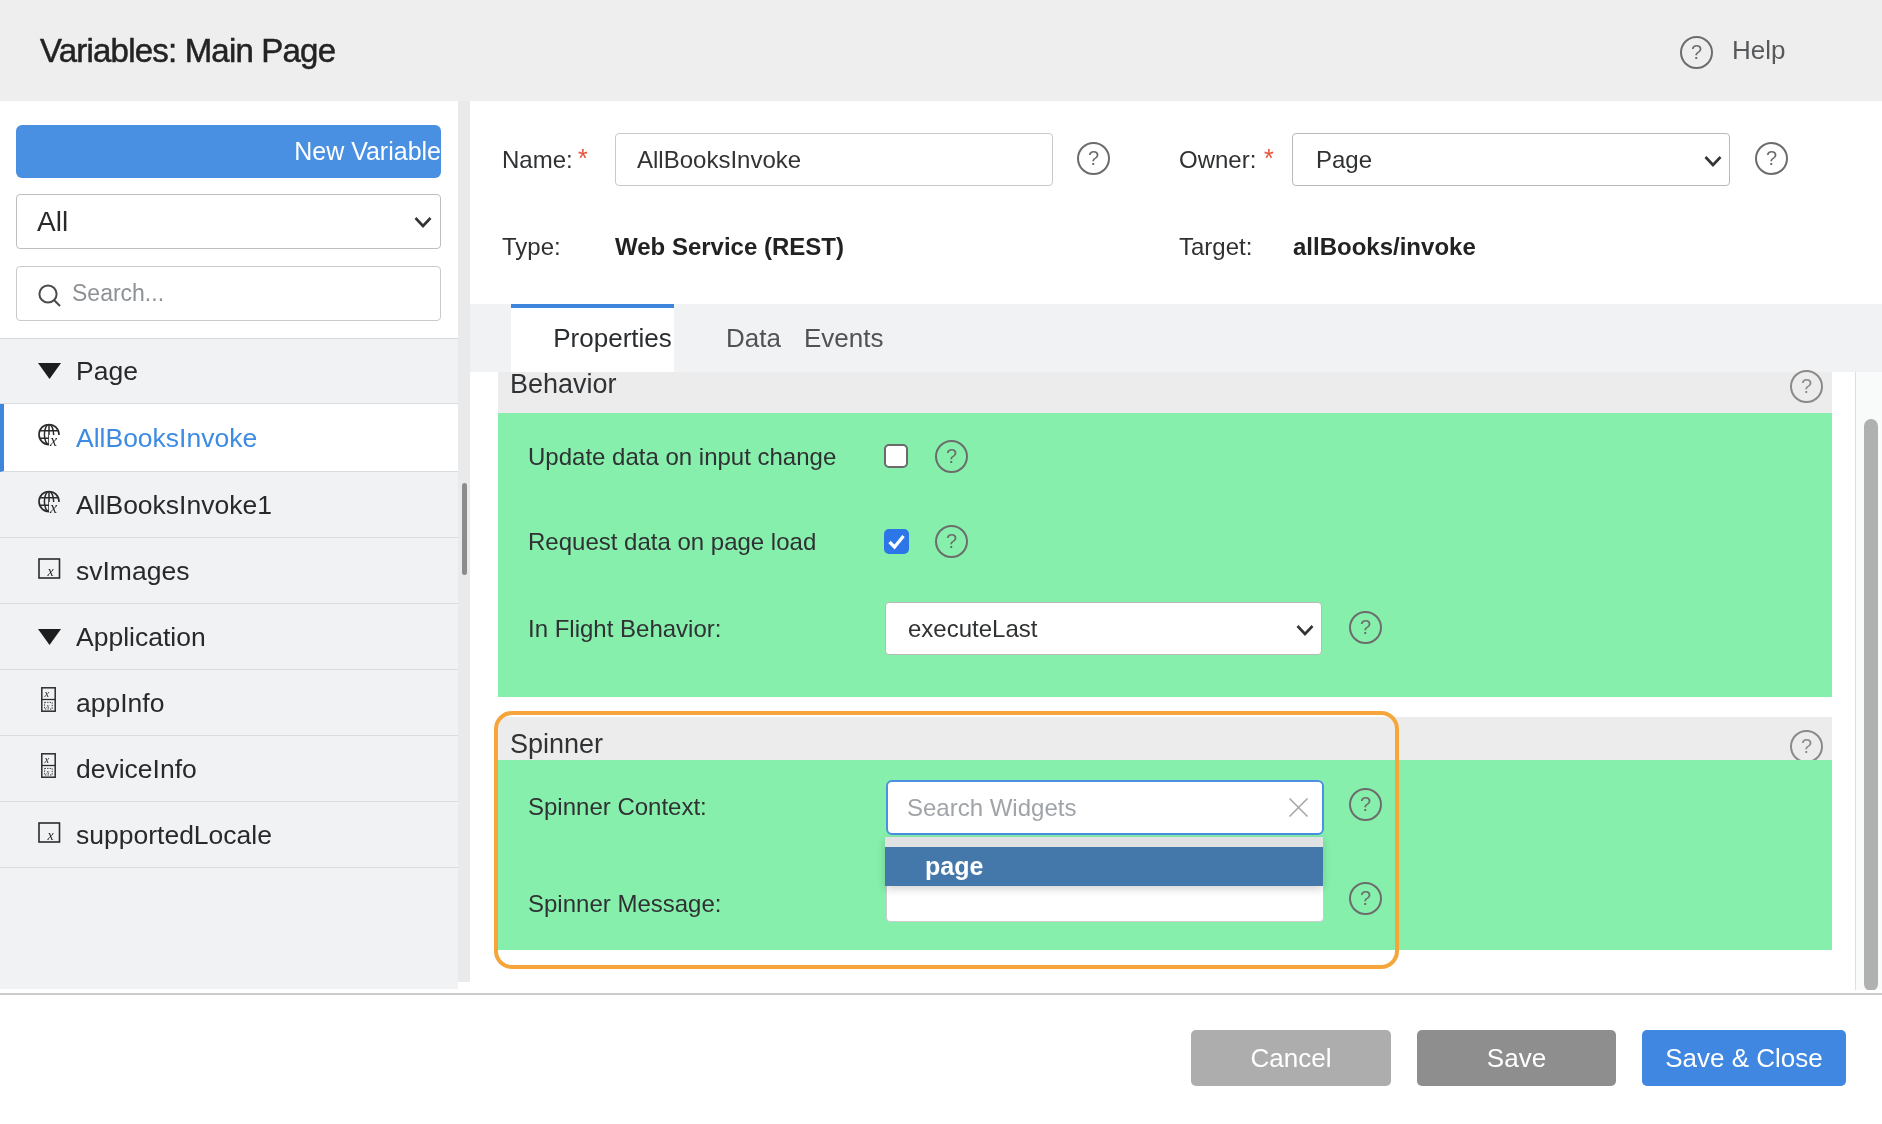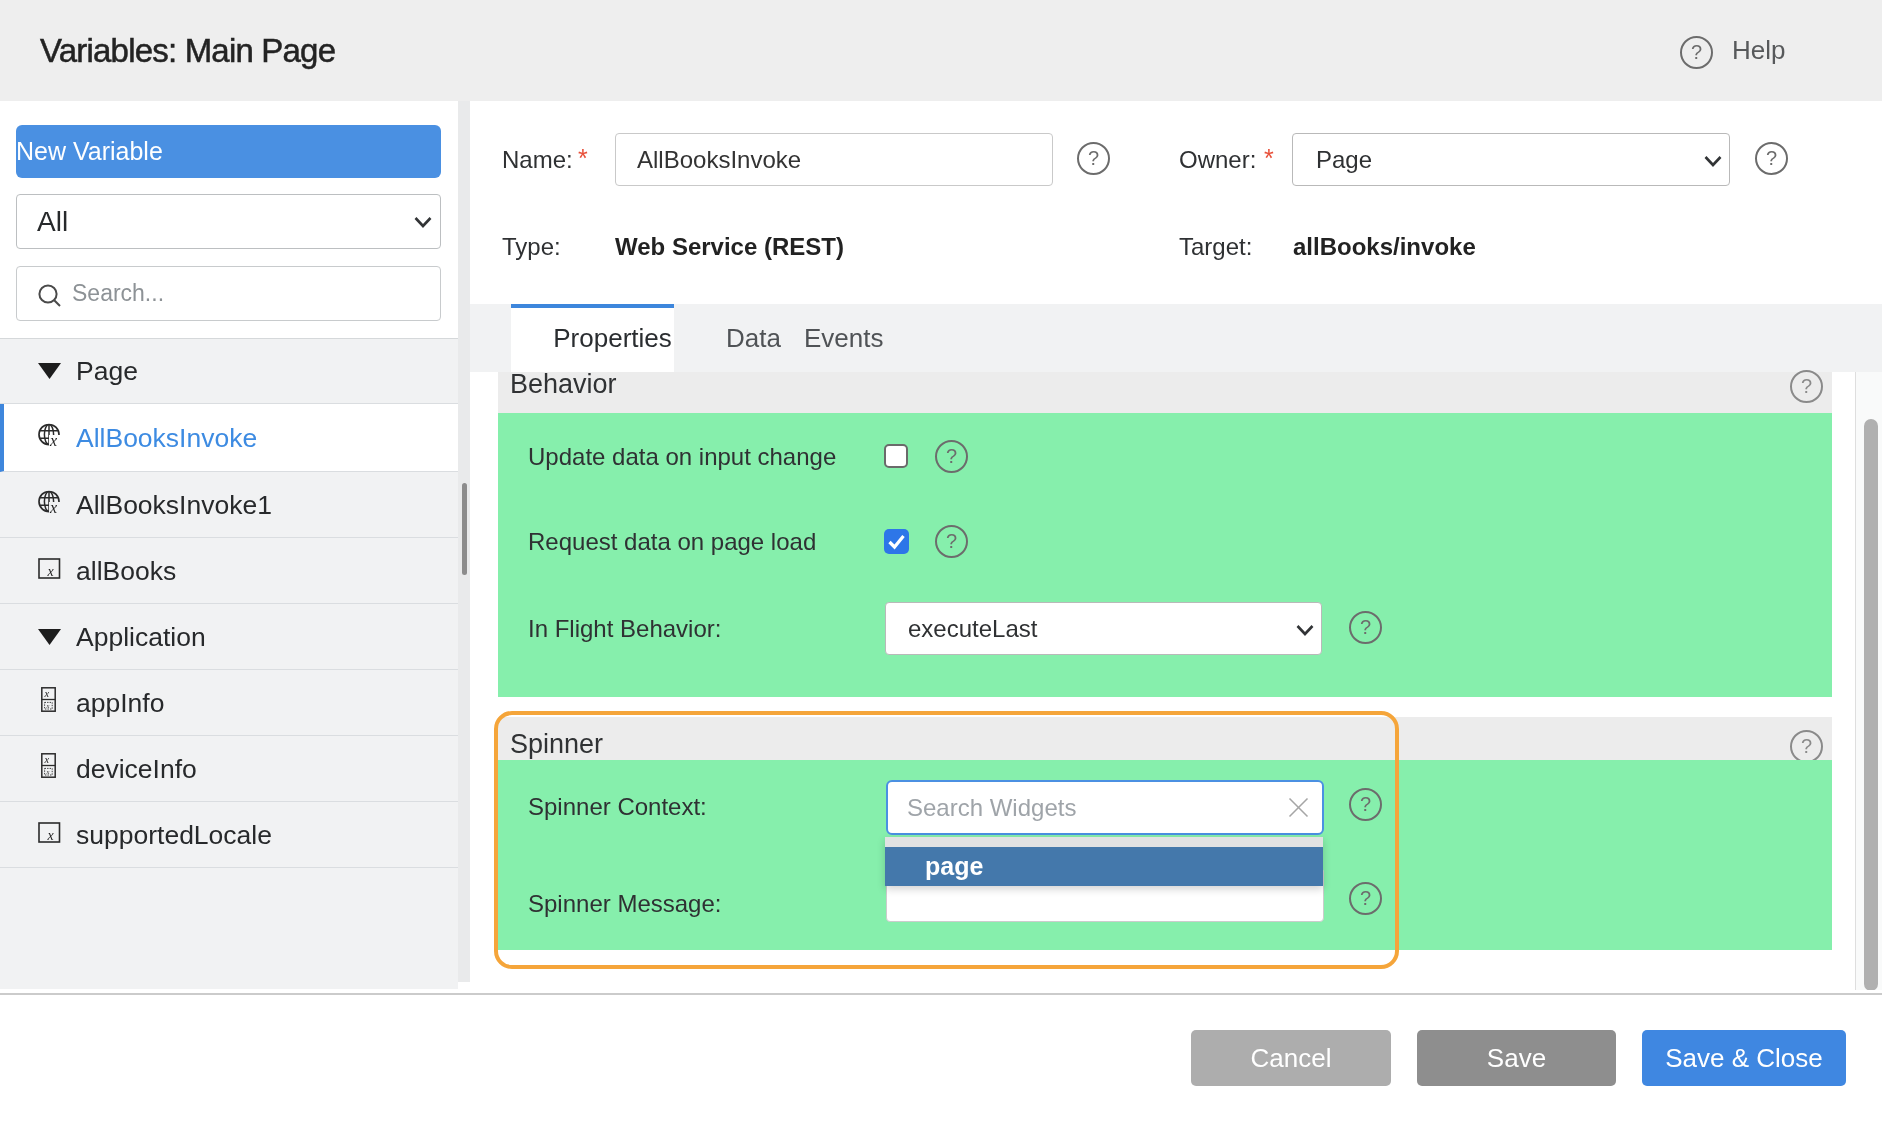--- a/index.html
+++ b/index.html
@@ -9,21 +9,21 @@
   .q{position:absolute;width:29px;height:29px;border:2px solid #6c6c6c;border-radius:50%;
      color:#6c6c6c;font-size:20px;line-height:29px;text-align:center;background:transparent;}
   
   #hdr{left:0;top:0;width:1882px;height:101px;background:#eeeeee;}
   #title{left:40px;top:0;height:101px;line-height:101px;font-size:33px;color:#232323;letter-spacing:-0.8px;-webkit-text-stroke:0.5px #232323;}
   #helpq{left:1680px;top:36px;}
   #helptxt{left:1732px;top:0;height:101px;line-height:101px;font-size:26px;color:#57595b;}
   
   #side{left:0;top:101px;width:458px;height:889px;background:#fff;}
   #newvar{left:16px;top:24px;width:425px;height:53px;background:#4a90e2;border-radius:6px;
-          color:#fff;font-size:25px;line-height:53px;text-align:left;}
+          color:#fff;font-size:25px;line-height:53px;text-align:right;}
   .sbox{left:16px;width:423px;height:53px;border:1px solid #bcbfc1;border-radius:4px;background:#fff;}
   #allsel{top:93px;}
   #allsel .t{position:absolute;left:20px;top:0;line-height:53px;font-size:28px;color:#27292b;}
   #allsel svg{position:absolute;right:8px;top:21px;}
   #srch{top:165px;border-color:#c8cbcd;}
   #srch svg{position:absolute;left:20px;top:16px;}
   #srch .t{position:absolute;left:55px;top:0;line-height:53px;font-size:23px;color:#8d9296;}
   #tree{left:0;top:237px;width:458px;}
   .row{position:relative;width:458px;box-sizing:border-box;border-bottom:1px solid #dadde0;
        background:#f1f2f3;font-size:26.5px;color:#27292b;}
@@ -122,21 +122,21 @@
               <text x="12" y="22" font-family="Liberation Serif,serif" font-style="italic" font-size="16" fill="#1d1d1d">x</text>
             </svg></span>
           <span class="lbl">AllBooksInvoke1</span>
         </div>
       <div class="row vrow">
           <span class="ic"><svg width="23" height="22" viewBox="0 0 23 22">
               <rect x="1" y="1.5" width="20.5" height="19" stroke="#2b2b2b" stroke-width="1.6" fill="none"></rect>
               <rect x="9" y="9.5" width="10.5" height="9.5" fill="#f1f2f3"></rect>
               <text x="9.5" y="18.8" font-family="Liberation Serif,serif" font-style="italic" font-size="14" fill="#1d1d1d">x</text>
             </svg></span>
-          <span class="lbl">allBooks</span>
+          <span class="lbl">svImages</span>
         </div>
       <div class="row grp">
           <span class="ic"><svg width="23" height="17">
               <polygon points="0,0.5 23,0.5 11.5,16.5" fill="#1d1d1d"></polygon>
             </svg></span>
           <span class="lbl">Application</span>
         </div>
       <div class="row vrow">
           <span class="ic" style="left:41px;"><svg width="15" height="25" viewBox="0 0 15 25">
               <rect x="0.8" y="0.8" width="13.4" height="23.4" stroke="#2b2b2b" stroke-width="1.5" fill="none"></rect>

